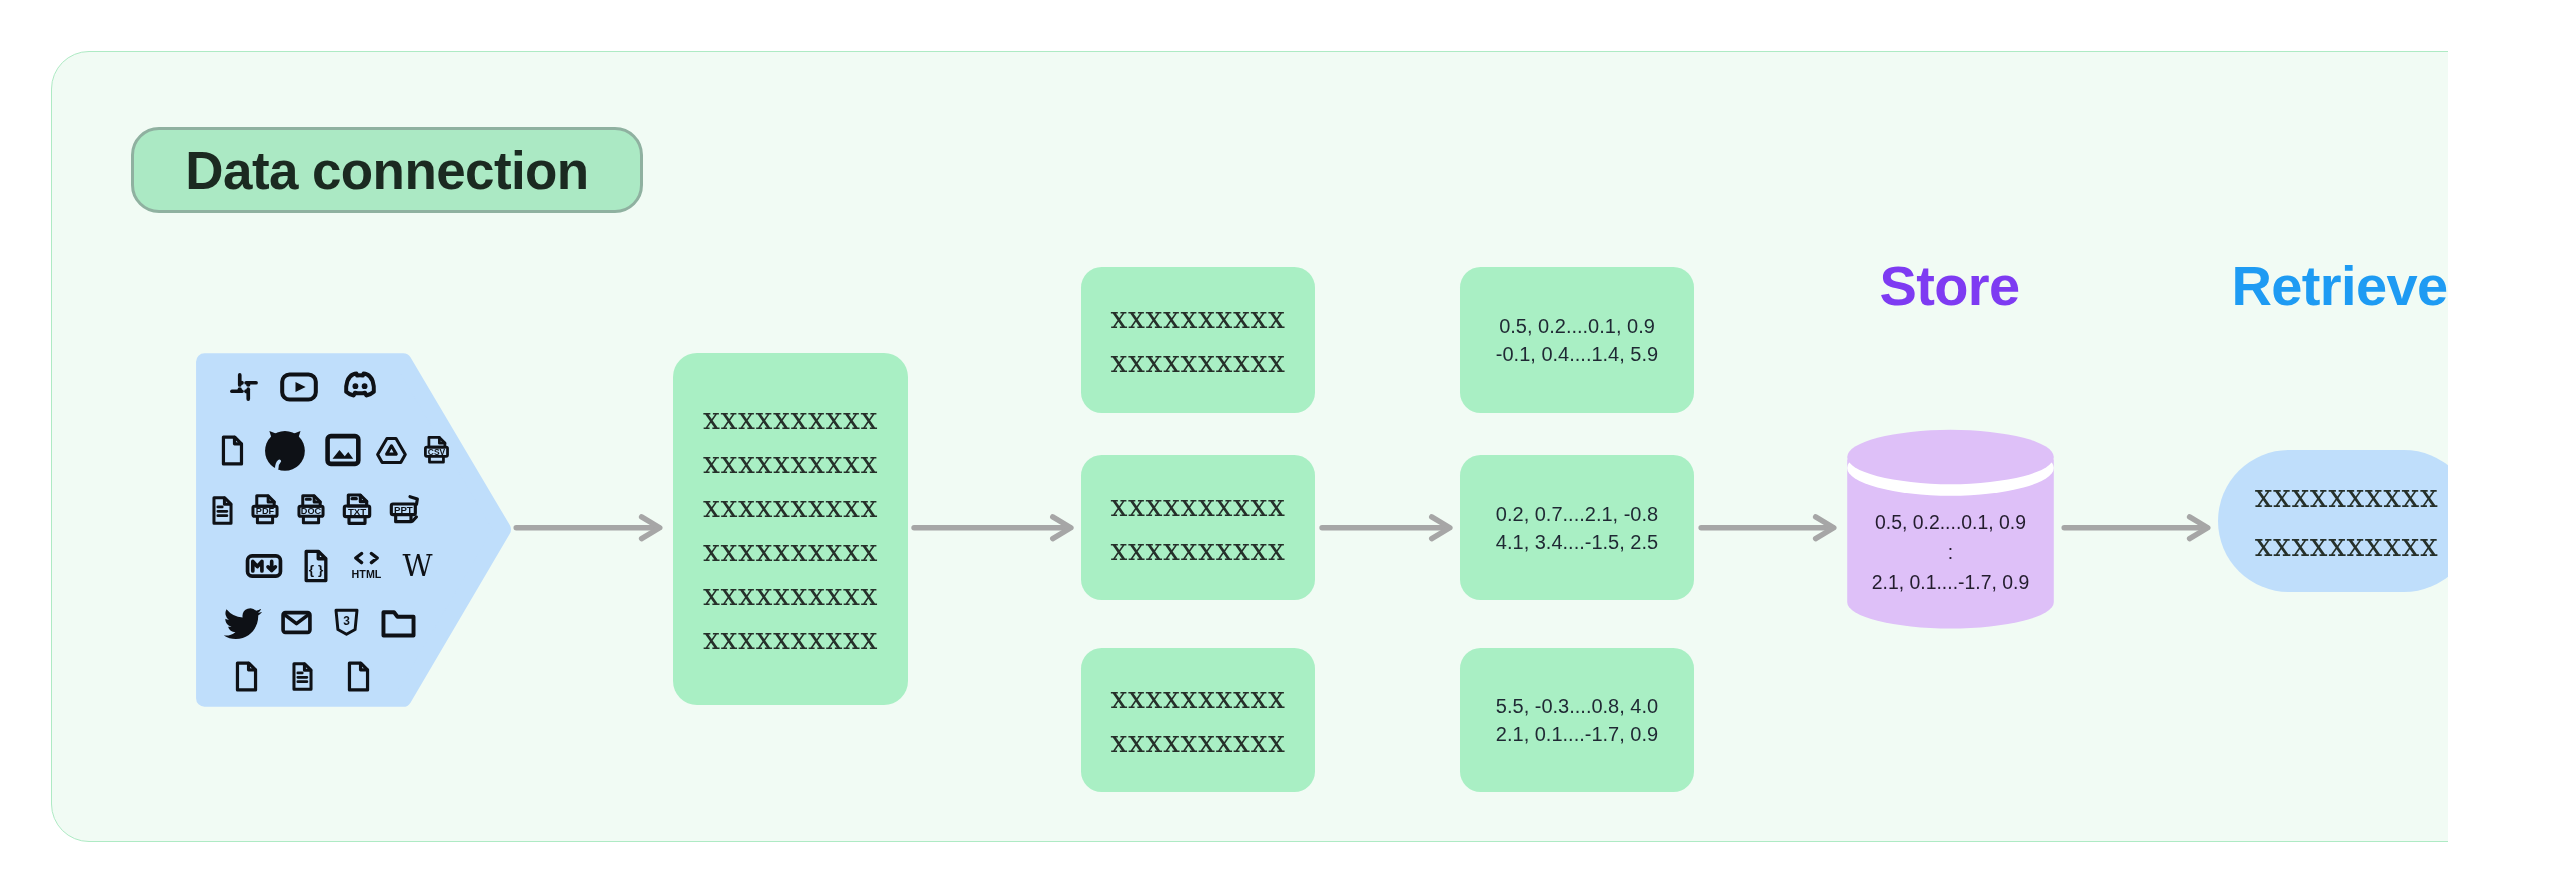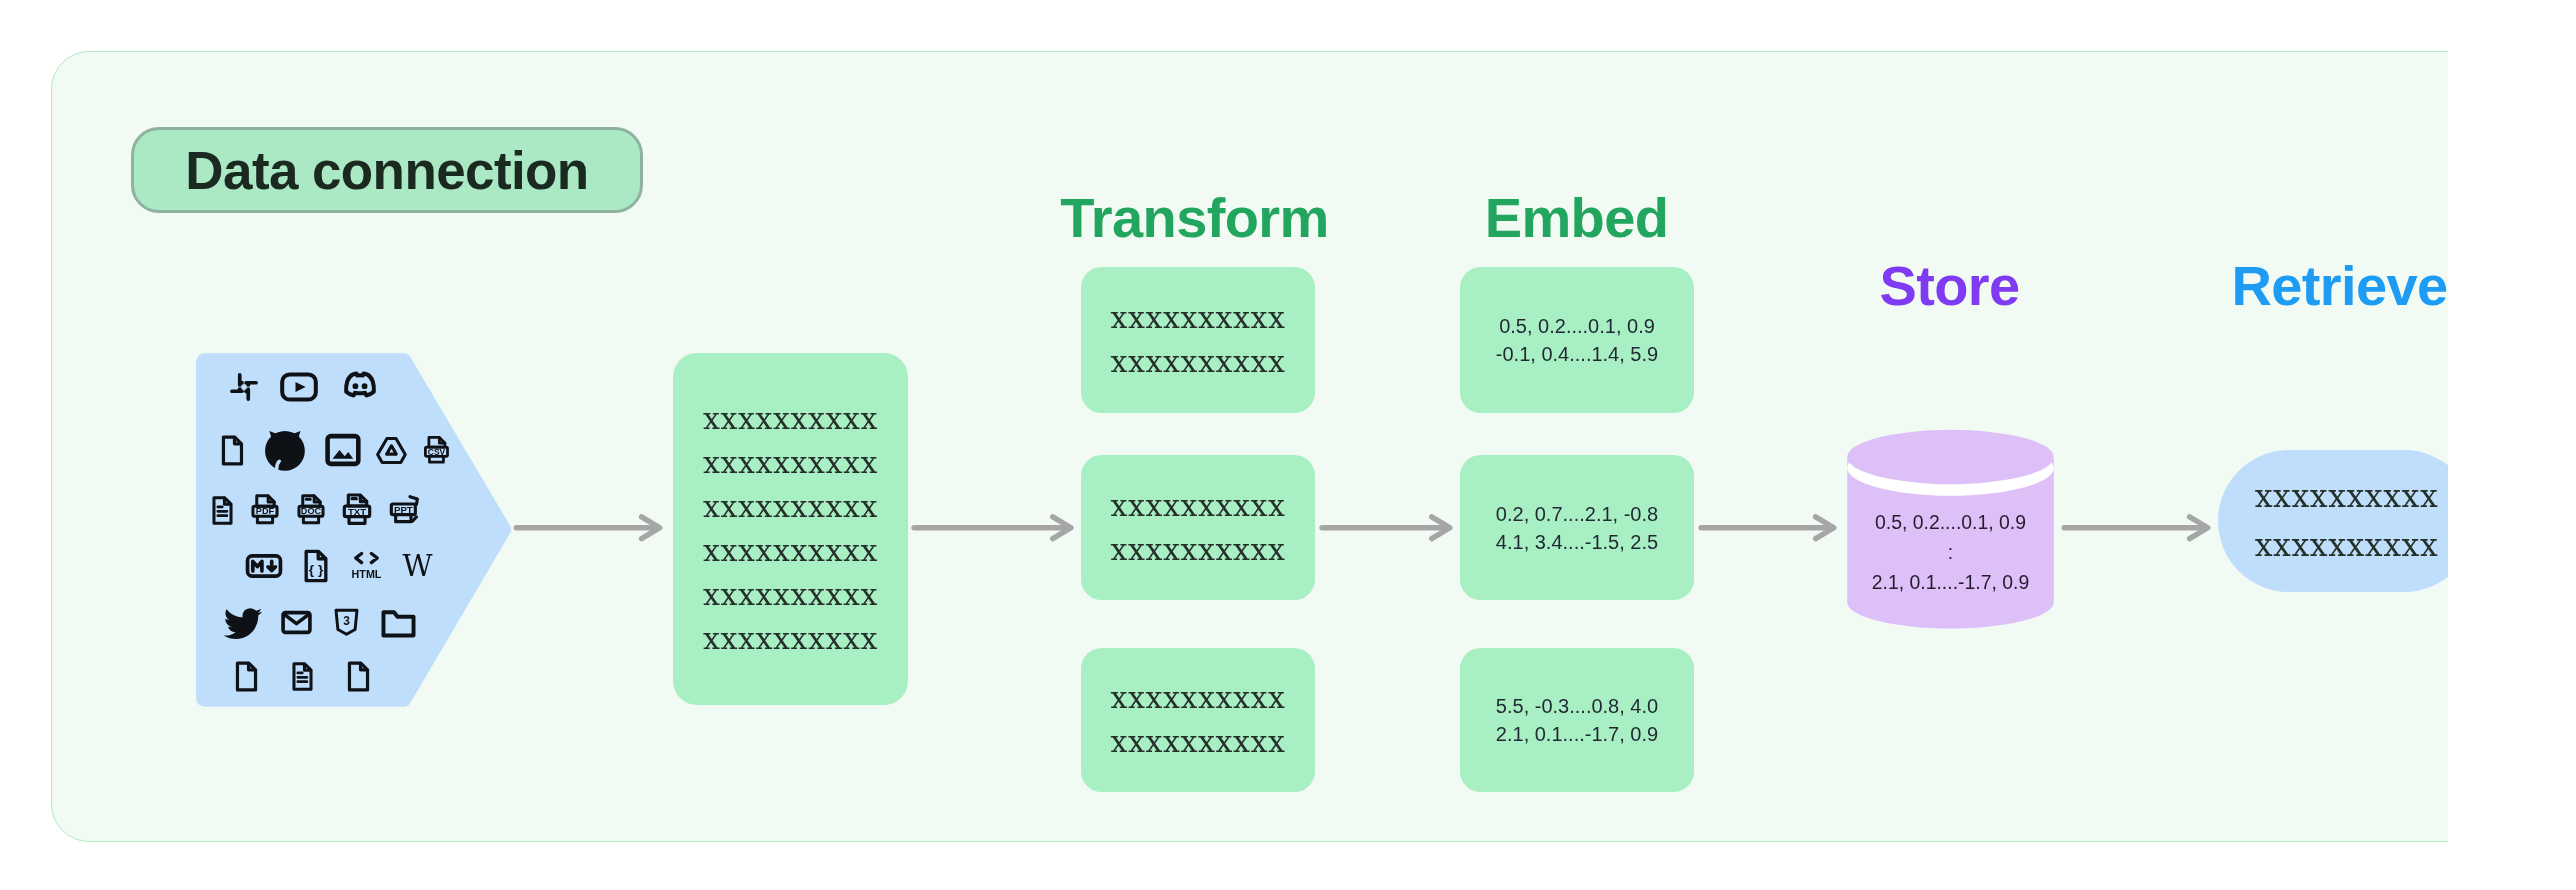--- a/index.html
+++ b/index.html
@@ -81,22 +81,20 @@
 </head>
 <body>
 
 <div class="canvas" data-name="data-connection-diagram">
   <div class="panel" data-name="diagram-panel">
 
     <div class="badge" data-name="data-connection-badge">
       <span data-name="badge-label">Data connection</span>
     </div>
 
-    <div class="stage-label h-green" style="left:949px;top:138px;" data-name="stage-label-transform">Transform</div>
-    <div class="stage-label h-green" style="left:1331px;top:138px;" data-name="stage-label-embed">Embed</div>
     <div class="stage-label h-purple" style="left:1704px;top:206px;" data-name="stage-label-store">Store</div>
     <div class="stage-label h-blue" style="left:2094px;top:206px;" data-name="stage-label-retrieve">Retrieve</div>
 
     <svg class="src-shape" viewBox="0 0 540 604" data-name="source-shape">
       <polygon points="24,24 352,24 516,301 352,580 24,580" fill="#bfdefb" stroke="#bfdefb" stroke-width="28" stroke-linejoin="round"></polygon>
     </svg>
 
     <div class="icon-grid" data-name="source-icons-grid">
       <div class="icon-row" data-name="source-icons-row">
           <span class="src-icon" data-name="slack-icon">

